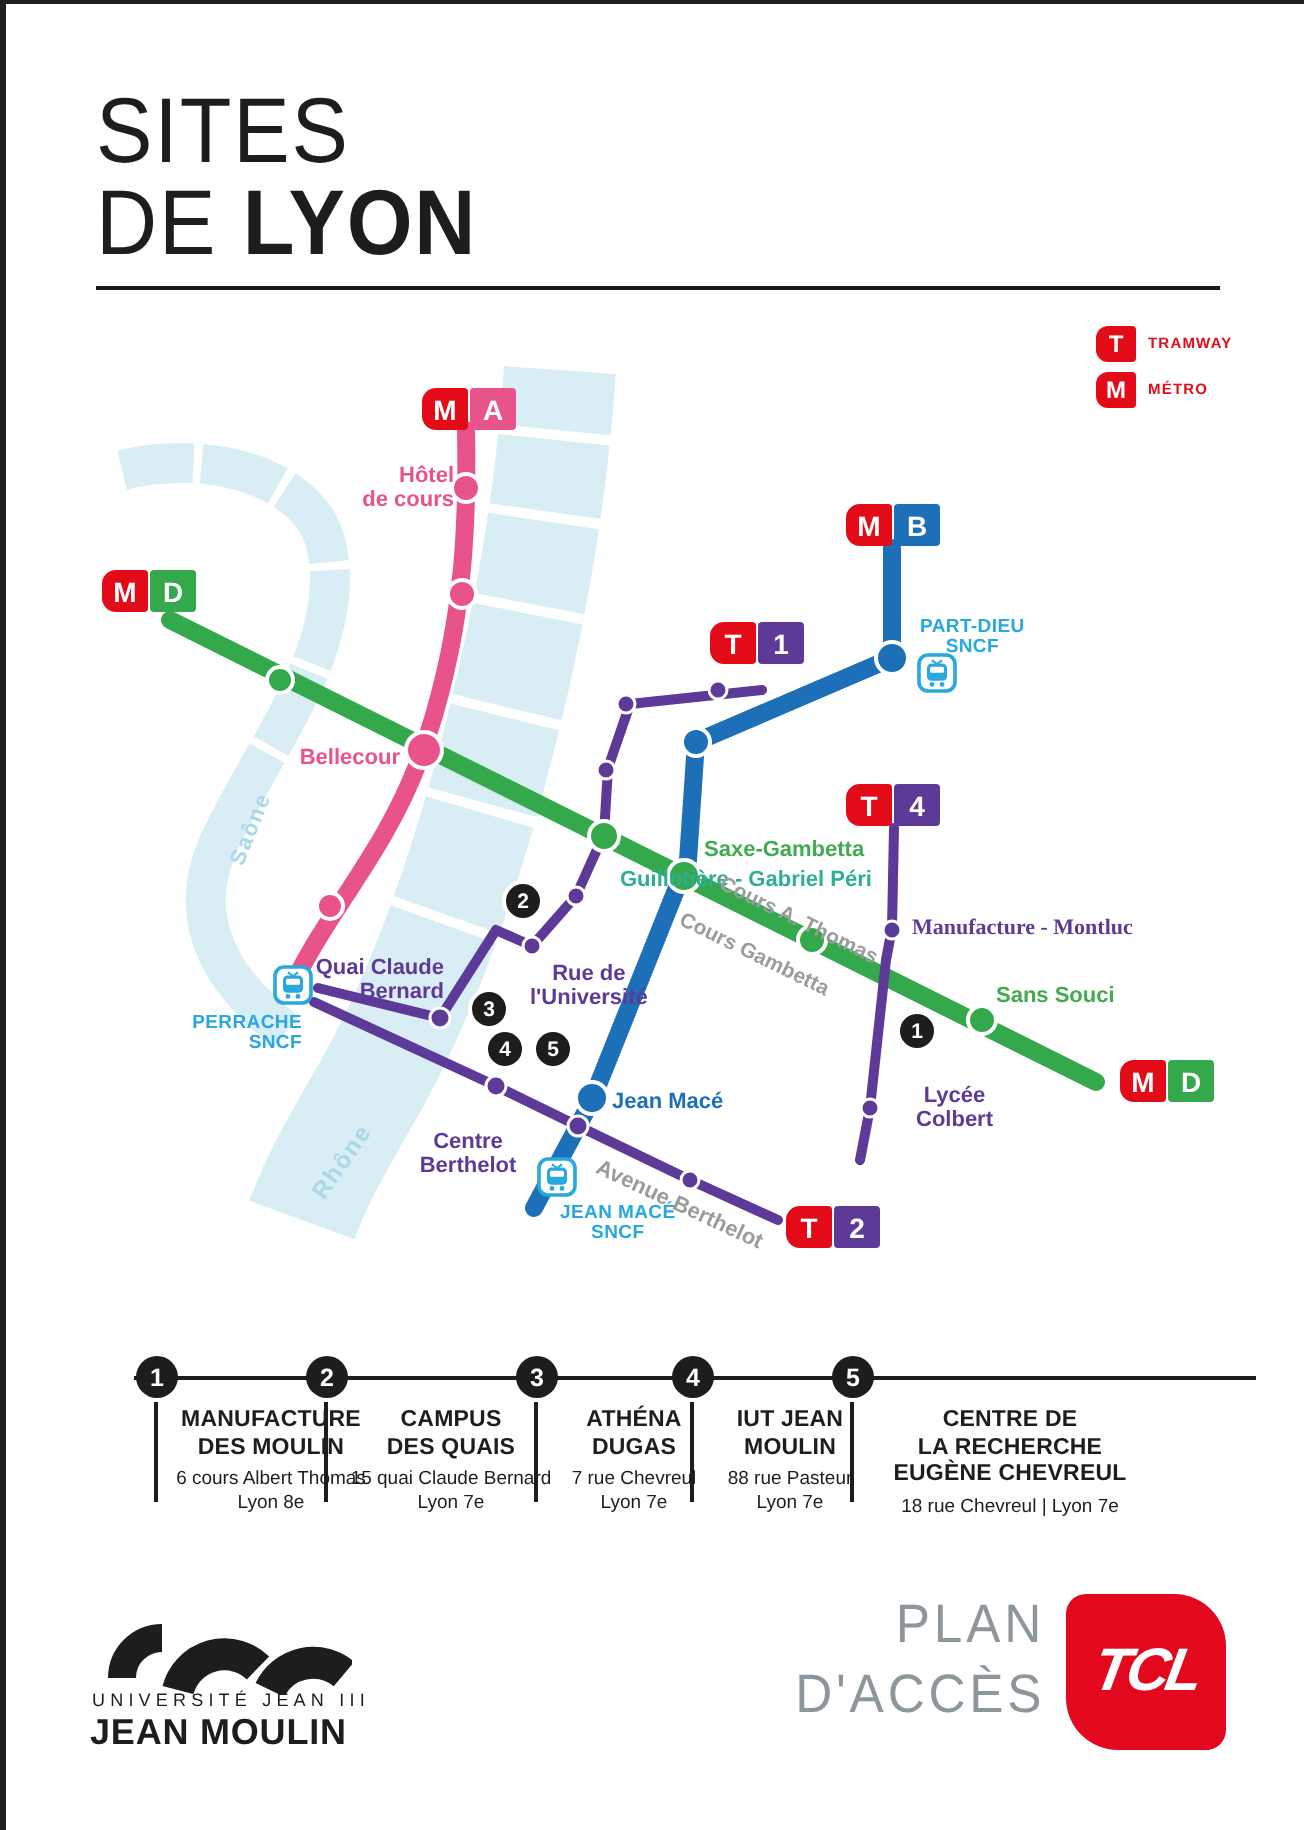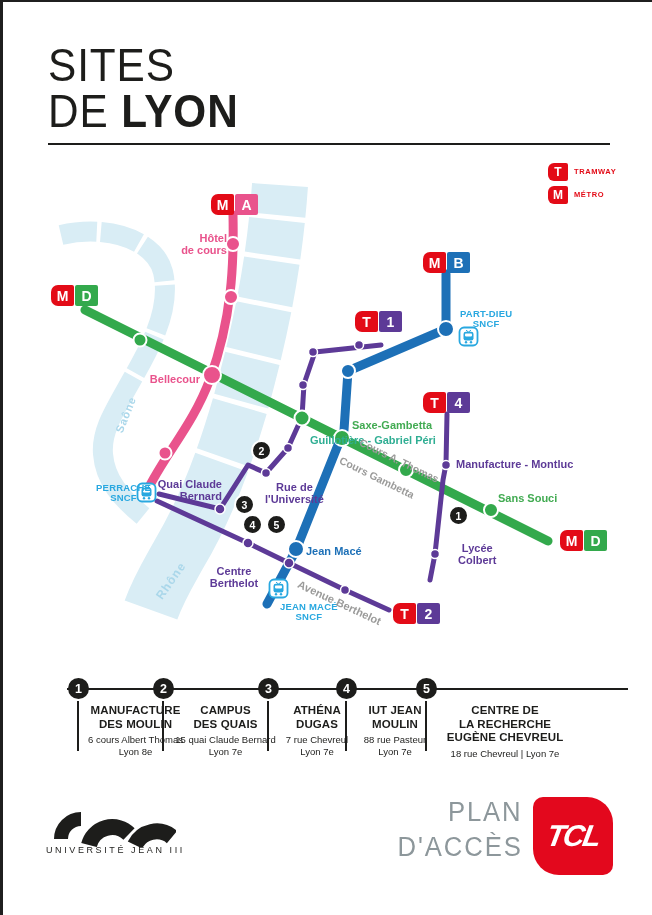--- a/index.html
+++ b/index.html
@@ -186,27 +186,27 @@
       <circle cx="13" cy="16.2" r="1.2" fill="#29a8e0"></circle>
   </svg>
 
   <div class="abs st pink pre r" style="right:428px;top:231px;">Hôtel
 de cours</div>
   <div class="abs st pink r" style="right:455px;top:372px;">Bellecour</div>
   <div class="abs st cyan sncf pre" style="left:457px;top:307px;">PART-DIEU
 SNCF</div>
   <div class="abs st teal" style="left:307px;top:396px;">Guillotière - Gabriel Péri</div>
   <div class="abs st green" style="left:349px;top:418px;">Saxe-Gambetta</div>
-  <div class="abs st purple" style="left:453px;top:457px;">Manufacture - Montluc</div>
+  <div class="abs st purple" style="left:453px;top:457px;font-family:Liberation Serif, serif;">Manufacture - Montluc</div>
   <div class="abs st green" style="left:495px;top:491px;">Sans Souci</div>
   <div class="abs st purple pre r" style="right:433px;top:477px;">Quai Claude
 Bernard</div>
   <div class="abs st purple pre" style="left:262px;top:480px;">Rue de
 l'Université</div>
-  <div class="abs st cyan sncf pre r" style="right:504px;top:481px;text-align:center;">PERRACHE
+  <div class="abs st cyan sncf pre r" style="right:504px;top:505px;">PERRACHE
 SNCF</div>
   <div class="abs st purple pre c" style="left:196px;top:548px;width:70px;margin-top:16px;">Centre
 Berthelot</div>
   <div class="abs st blue" style="left:303px;top:544px;">Jean Macé</div>
   <div class="abs st cyan sncf pre" style="left:277px;top:600px;">JEAN MACÉ
 SNCF</div>
   <div class="abs st purple pre" style="left:443px;top:541px;margin-left:12px;">Lycée
 Colbert</div>
 
   <div class="abs street" style="left:360px;top:434px;transform:rotate(26deg);">Cours A. Thomas</div>
@@ -262,20 +262,21 @@
 EUGÈNE CHEVREUL</div>
     <div class="site-addr pre">18 rue Chevreul | Lyon 7e</div>
   </div>
 
   <svg class="abs" style="left:48px;top:793px;" width="125" height="52" viewBox="0 0 125 52">
     <path d="M10,44 A20,20 0 0 1 30,24" fill="none" stroke="#1d1d1b" stroke-width="14"></path>
     <path d="M38,50 A24,24 0 0 1 78,39" fill="none" stroke="#1d1d1b" stroke-width="16"></path>
     <path d="M84,50 A24,24 0 0 1 121,42" fill="none" stroke="#1d1d1b" stroke-width="16"></path>
   </svg>
   <div class="abs univ-small">UNIVERSITÉ JEAN III</div>
+  <div class="abs univ-big">JEAN MOULIN</div>
 
   <div class="abs plan" style="top:795px;">PLAN</div>
   <div class="abs plan" style="top:830px;">D'ACCÈS</div>
 
   <div class="abs tcl">
     <span>TCL</span>
   </div>
 
 </div>
 

